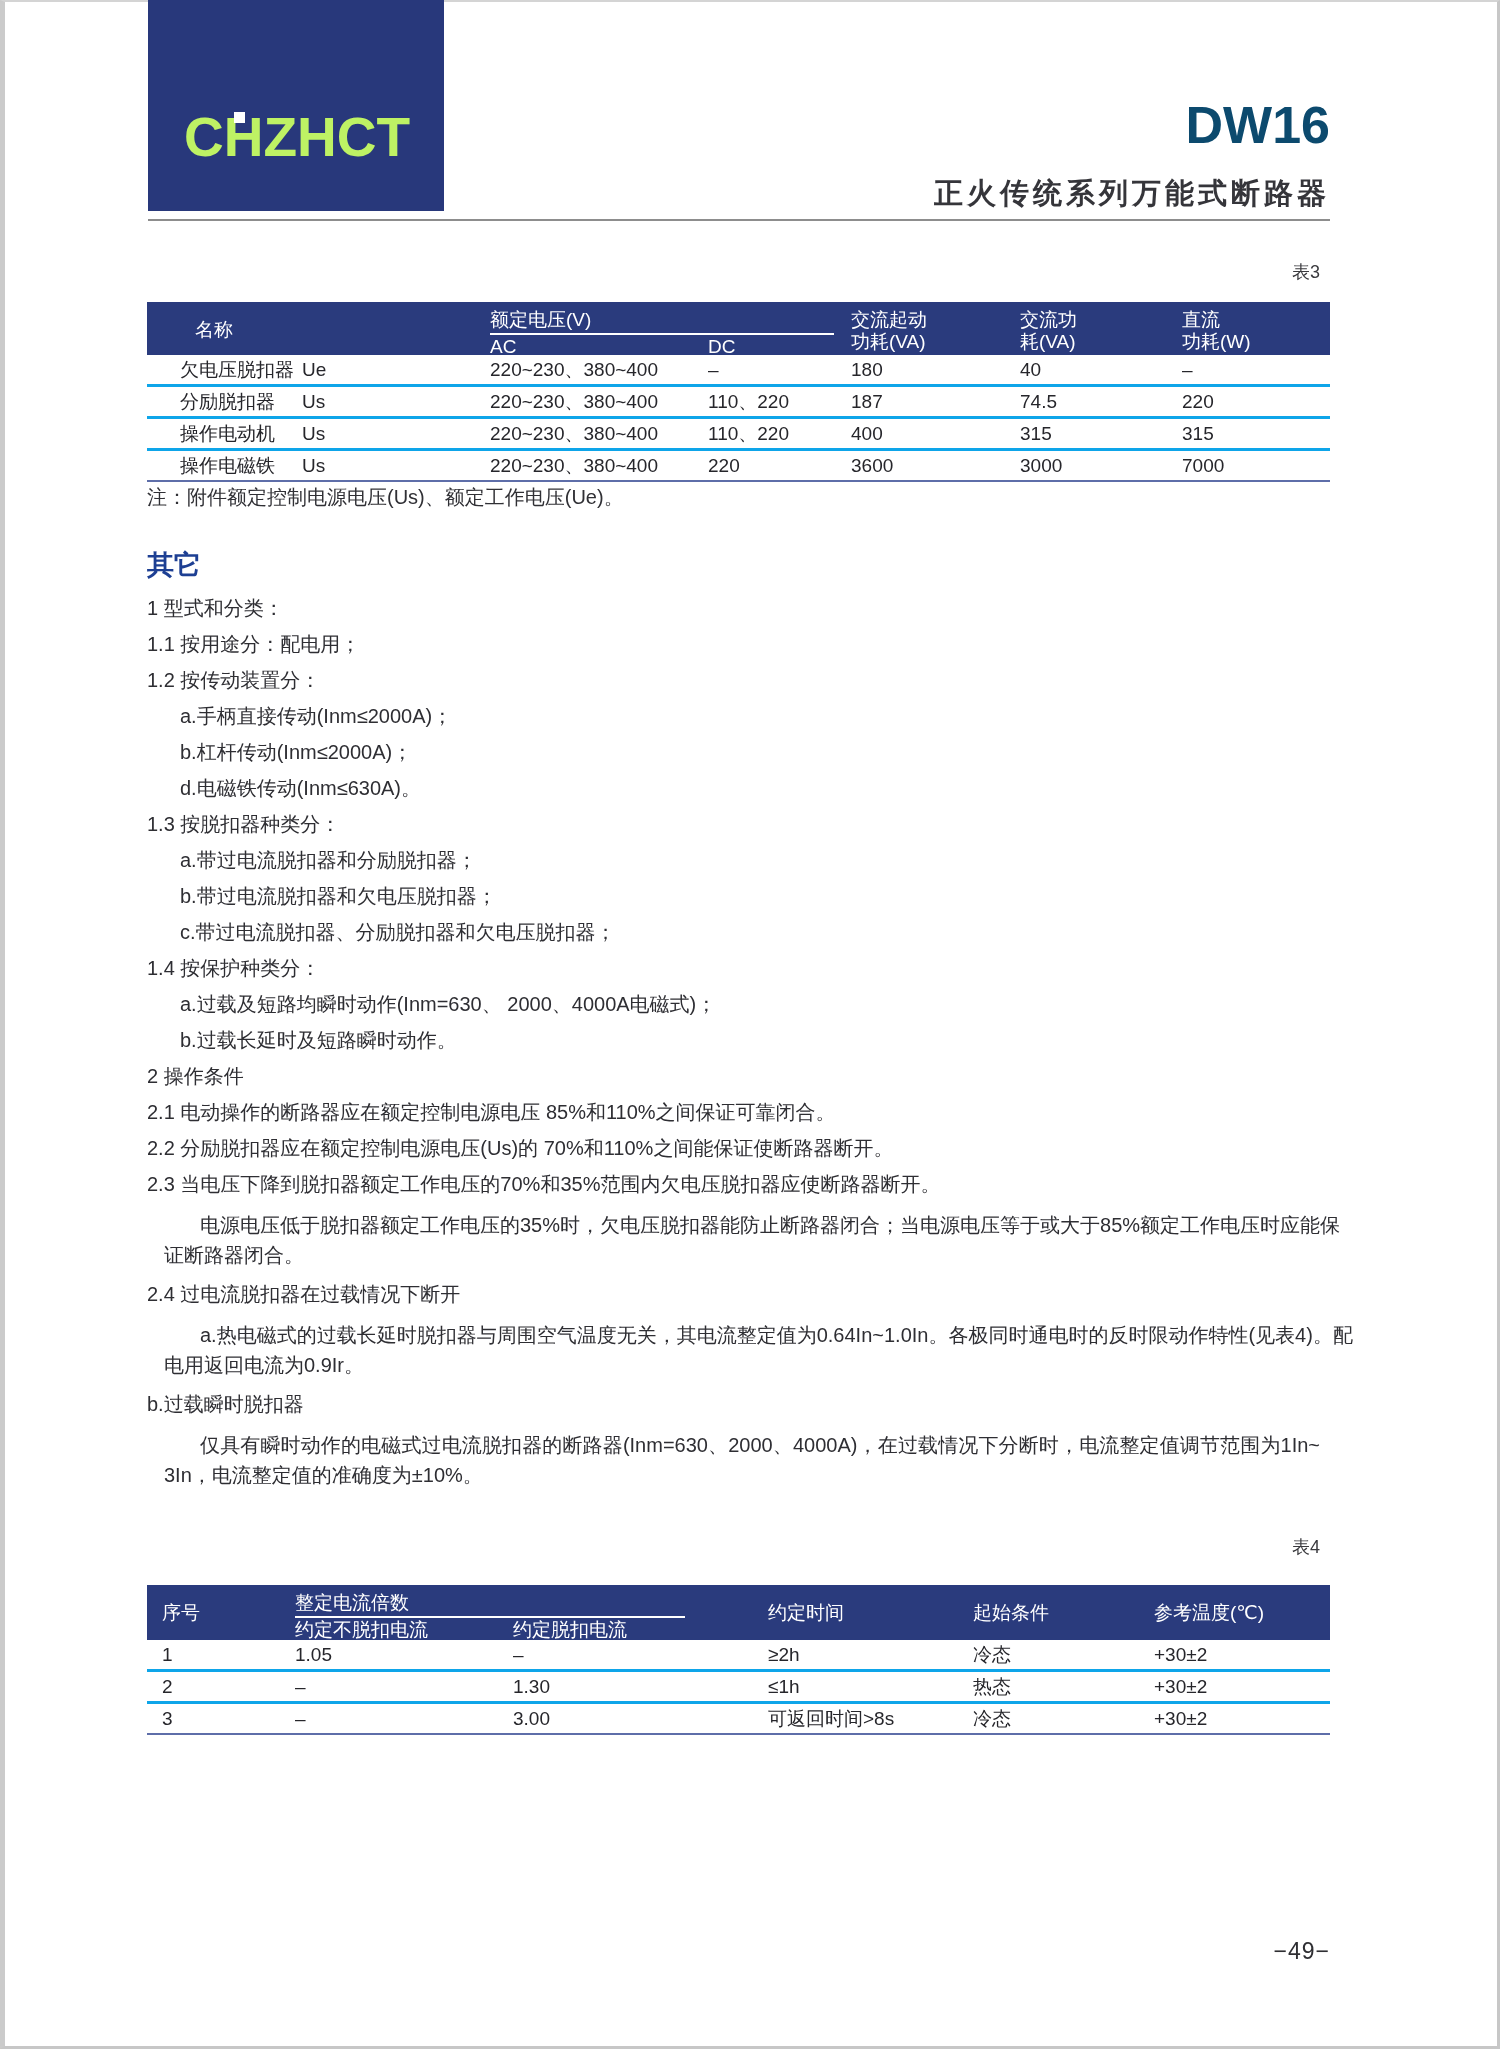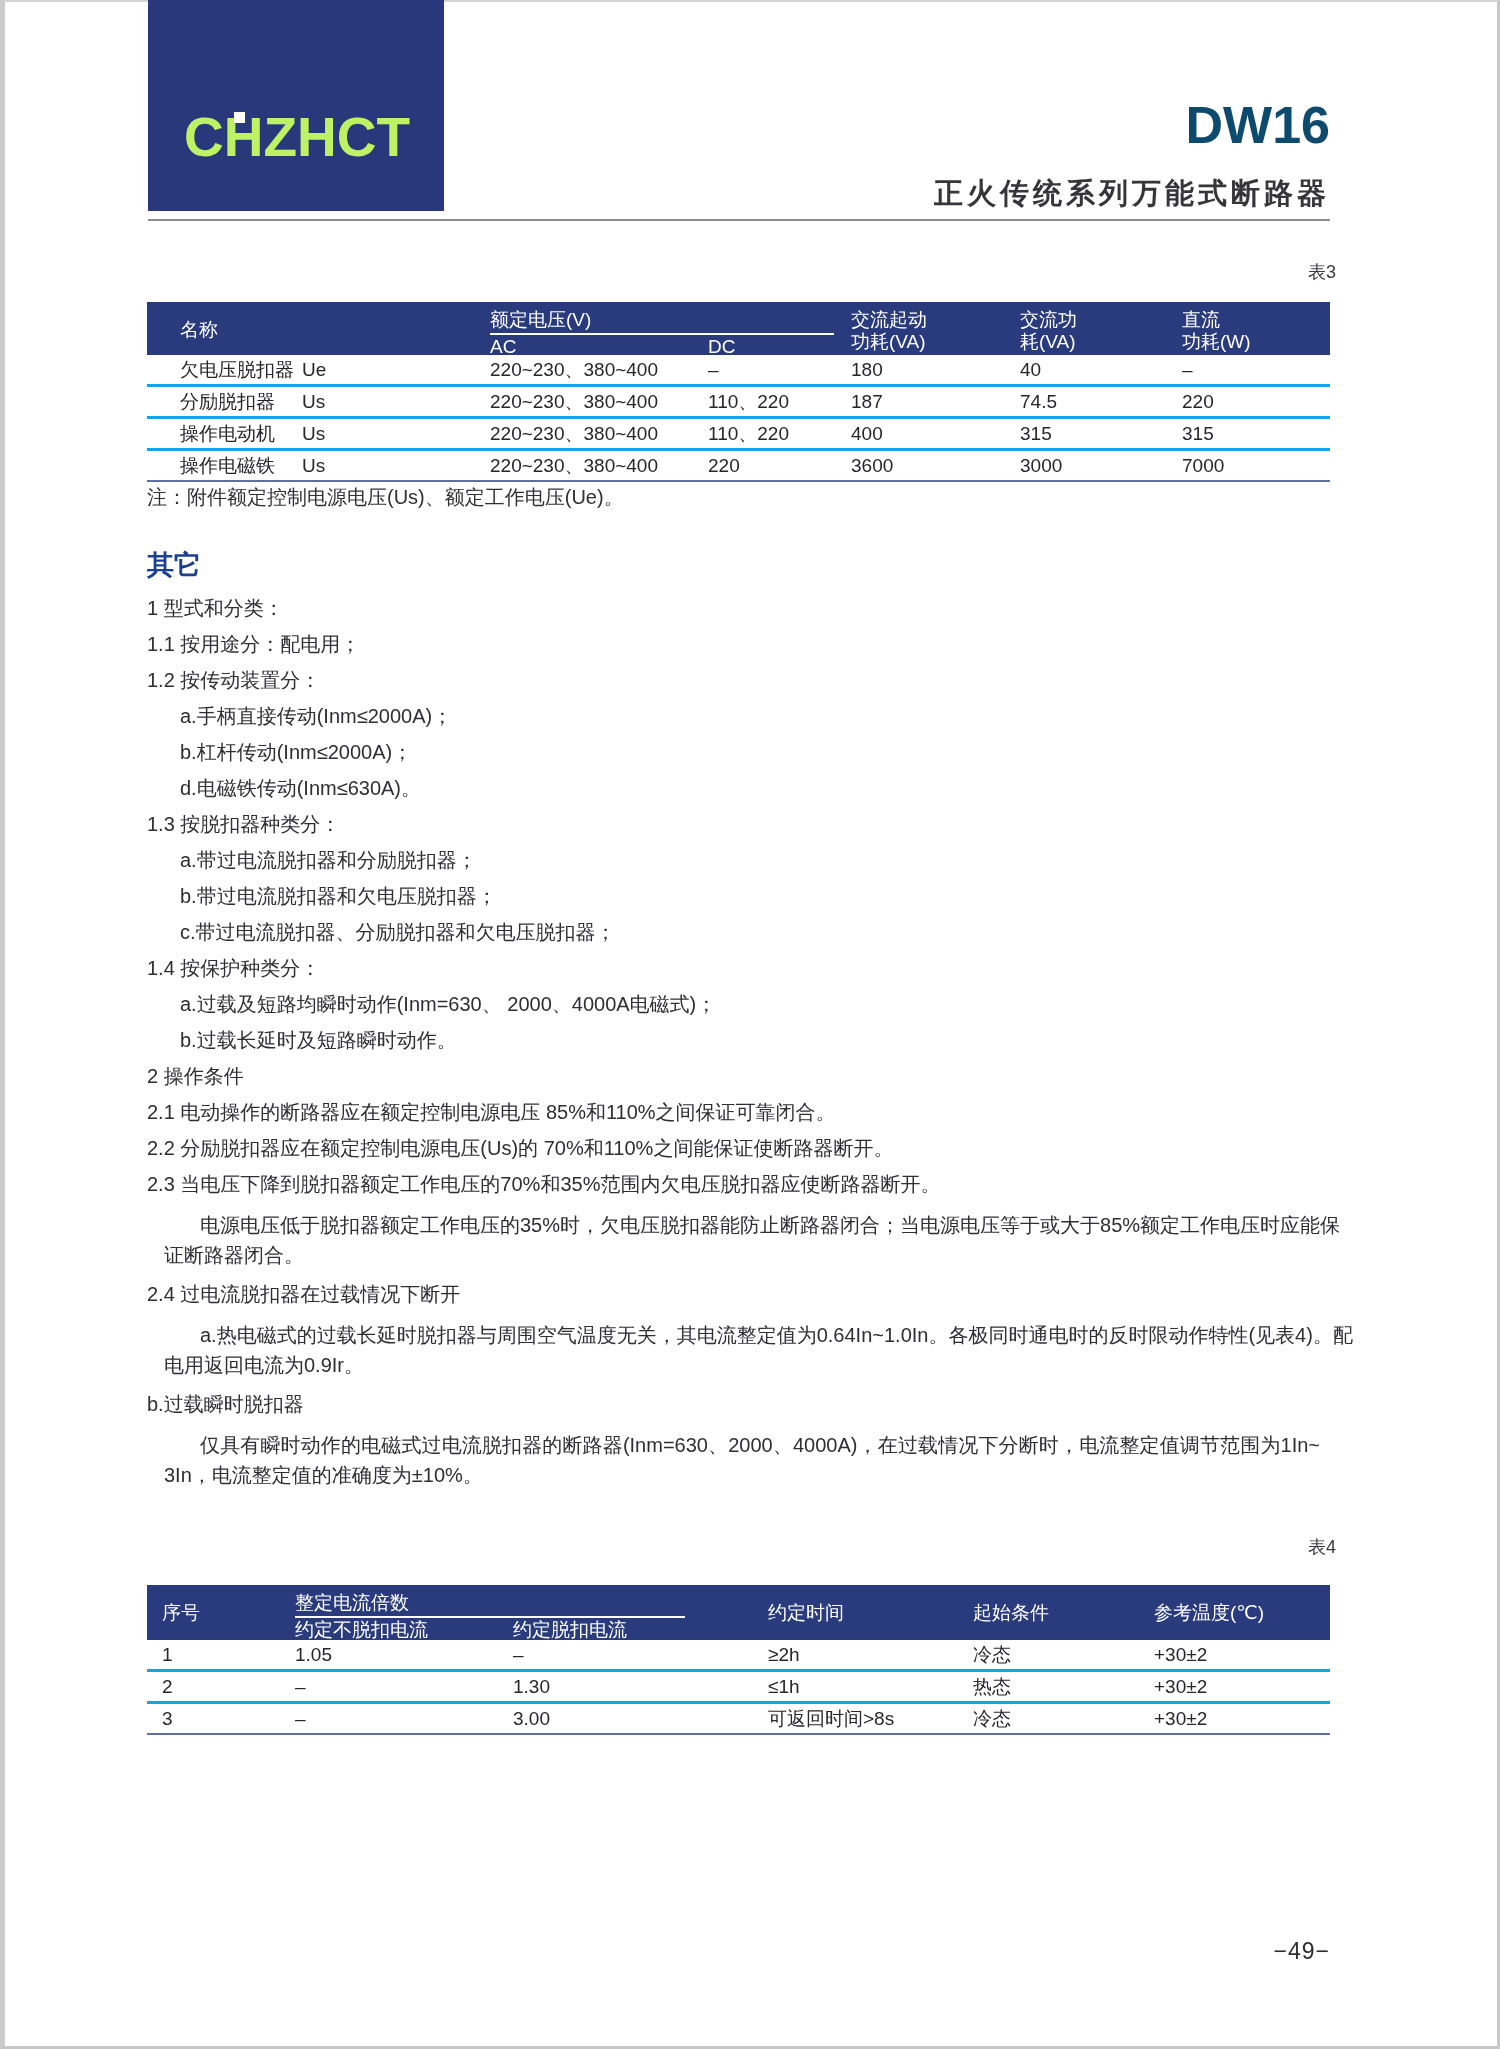--- a/index.html
+++ b/index.html
@@ -10,32 +10,32 @@
 
   
   .logo-box{position:absolute;left:148px;top:0;width:296px;height:211px;background:#28387B}
   .logo-text{position:absolute;left:36px;top:110px;color:#bef264;font-size:55px;font-weight:bold;line-height:55px;letter-spacing:0}
   .logo-dot{position:absolute;left:86px;top:112px;width:11px;height:11px;background:#fff}
   .model{position:absolute;right:170px;top:88px;font-size:52px;line-height:74px;font-weight:bold;color:#0c4a6e}
   .subtitle{position:absolute;right:170px;top:176px;font-size:29px;line-height:34px;font-weight:bold;
             color:#35353A;letter-spacing:4px}
   .hrule{position:absolute;left:148px;top:219px;width:1182px;height:2px;background:#8d8d8d}
 
-  .tbl-label{position:absolute;right:164px;font-size:18px;line-height:20px;color:#3A3A3E}
+  .tbl-label{position:absolute;right:180px;font-size:18px;line-height:20px;color:#3A3A3E}
   #t3-label{top:262px}
   #t4-label{top:1537px}
 
   
   .tbl{position:absolute;left:147px;width:1183px;border-bottom:2px solid #5E6EA9}
   #t3{top:302px}
   #t4{top:1585px}
   .thead{background:#2A3B7D;color:#fff;font-size:19px;display:grid;white-space:nowrap}
   #t3 .thead{grid-template-columns:335px 361px 169px 162px 156px;height:53px}
   #t4 .thead{grid-template-columns:140px 473px 205px 181px 184px;height:55px}
-  .h-center{align-self:center;padding-left:33px}
+  .h-center{align-self:center;padding-left:48px}
   #t4 .h-center{padding-left:15px}
   .h-two{padding:7px 0 0 8px;line-height:22px}
   .h-group{position:relative;padding:7px 0 0 8px;line-height:22px}
   .wline{height:2px;background:#ffffff;margin:2px 0}
   #t3 .wline{width:344px}
   #t4 .wline{width:390px}
   .subrow{position:relative;height:20px;line-height:20px}
   .subrow .s2{position:absolute;left:218px;top:0}
   .trow{display:grid;height:29px;align-items:center;font-size:19px;color:#26262B;
         border-top:3px solid #0ea5e9;white-space:nowrap}

